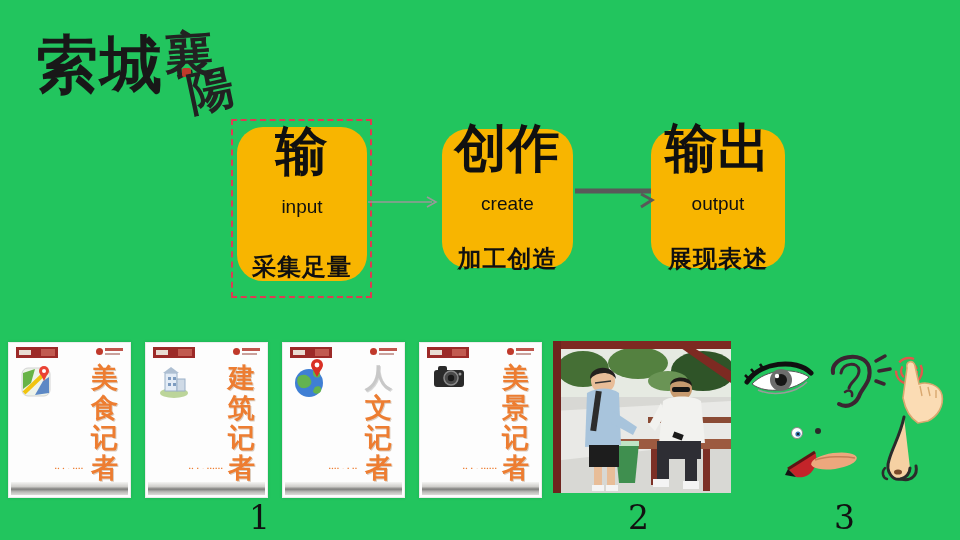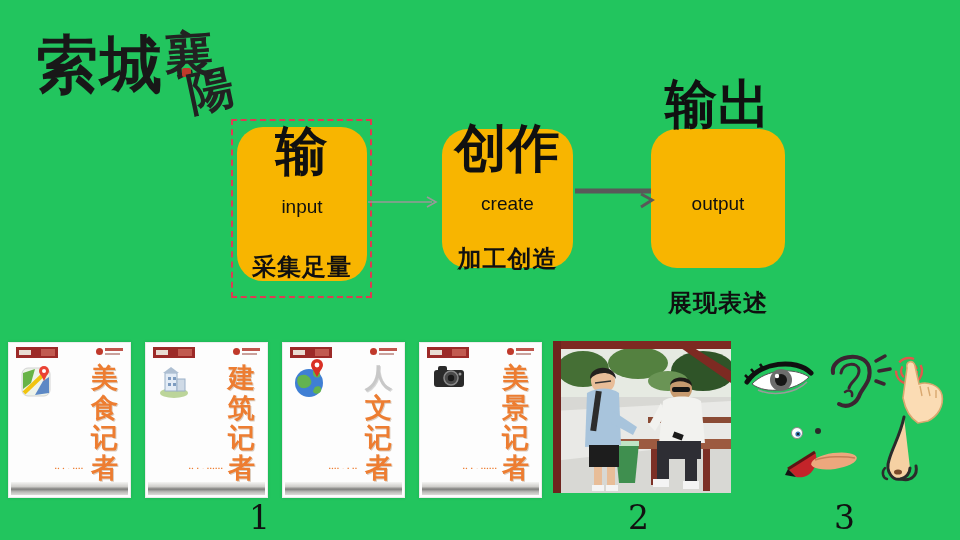--- a/index.html
+++ b/index.html
@@ -18,21 +18,21 @@
   .logo-sub{position:absolute;left:0;top:70px;width:230px;font-size:9.5px;font-weight:bold;
             color:#222;letter-spacing:0.4px;white-space:nowrap;}
 
   
   .dash-frame{position:absolute;left:231px;top:119px;width:141px;height:179px;
               border:2px dashed #DE3A52;box-sizing:border-box;}
   .flow-box{position:absolute;background:#F8B500;border-radius:26px;color:#101010;
             display:flex;flex-direction:column;align-items:center;justify-content:center;}
   .fb1{left:237px;top:127px;width:130px;height:154px;}
   .fb2{left:442px;top:129px;width:131px;height:139px;}
-  .fb3{left:651px;top:129px;width:134px;height:139px;gap:44px;}
+  .fb3{left:651px;top:129px;width:134px;height:139px;}
   .fb-main{font-size:52px;font-weight:900;line-height:1;letter-spacing:1px;}
   .fb1 .fb-main{font-size:52px;}
   .fb-en{font-size:19px;margin-top:19px;}
   .fb-sub{font-size:24px;font-weight:800;margin-top:28px;letter-spacing:1px;}
   .fb1 .fb-sub{margin-top:33px;}
   .connectors{position:absolute;left:0;top:0;pointer-events:none;}
 
   
   .poster{position:absolute;top:342px;width:123px;height:156px;background:#fdfdfd;
           border:1px solid #ececec;box-shadow:0 0 3px rgba(0,0,0,.12);box-sizing:border-box;}

